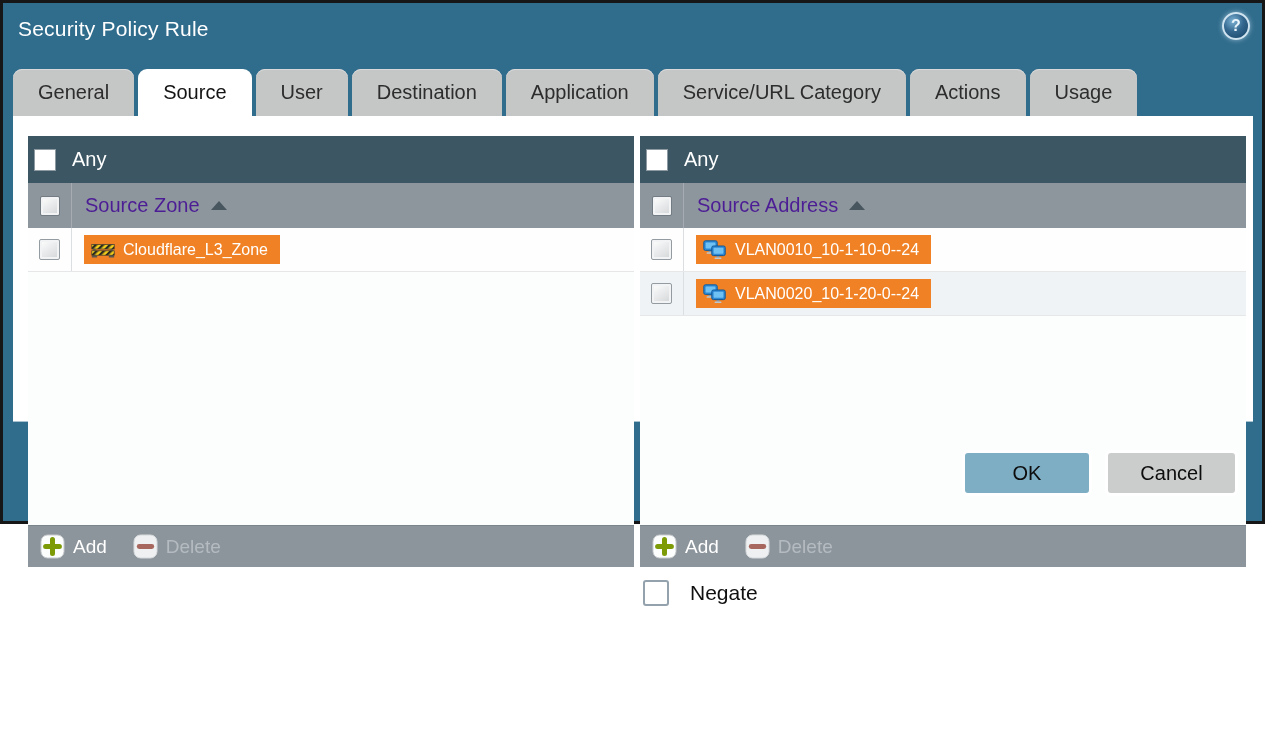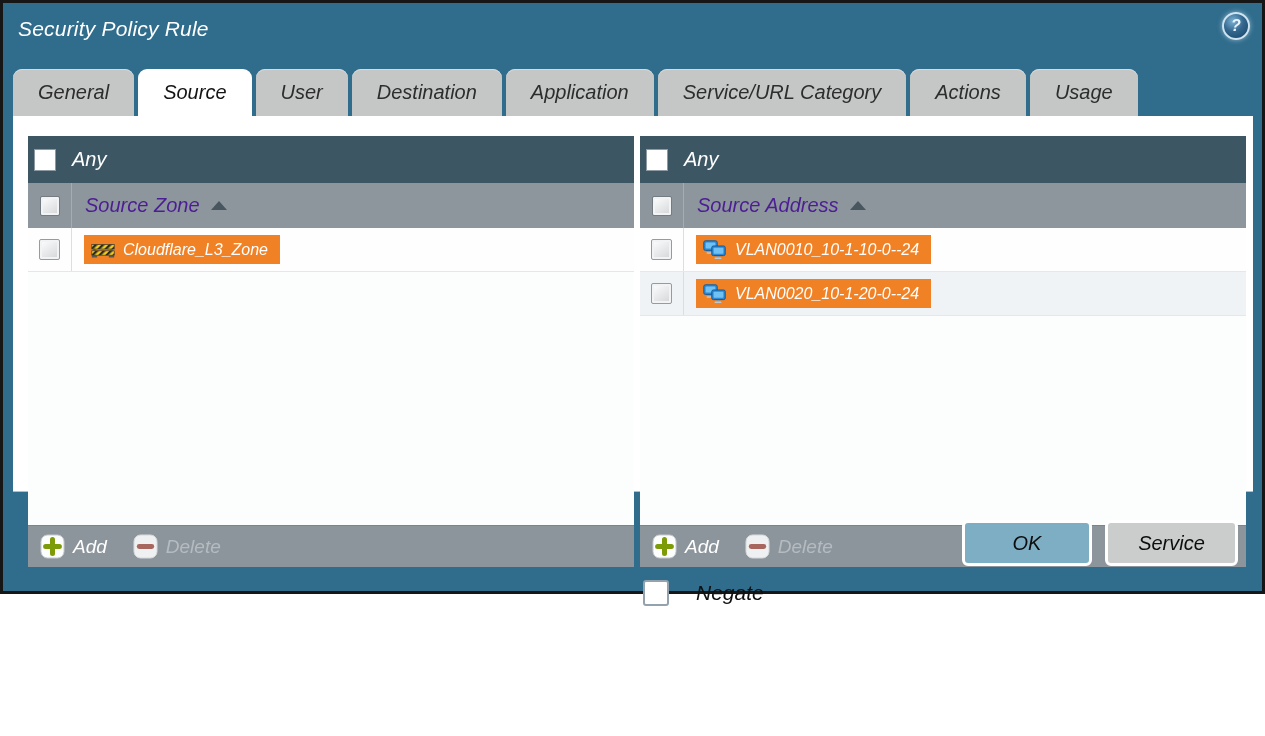--- a/index.html
+++ b/index.html
@@ -1,21 +1,21 @@
 <!DOCTYPE html>
 <html><head>
 <meta charset="utf-8">
 <style>
   * { box-sizing: border-box; margin: 0; padding: 0; }
   html, body { width: 1265px; height: 736px; overflow: hidden; }
   body { font-family: "Liberation Sans", sans-serif; }
 
   .window {
-    position: relative; width: 1265px; height: 594px;
-    background: #306c8c; border: 3px solid #161616; font-style: italic;
+    position: relative; width: 1265px; height: 524px;
+    background: #306c8c; border: 3px solid #161616;
   }
 
   
   .titlebar { position: absolute; top: 0; left: 0; right: 0; height: 63px; }
   .title { position: absolute; top: 14px; left: 15px; color: #ffffff; font-size: 21px; font-weight: 400; letter-spacing: .2px; }
   .help-btn {
     position: absolute; top: 9px; right: 12px; width: 28px; height: 28px; border-radius: 50%;
     background: radial-gradient(circle at 38% 30%, #7db3d6 0%, #35688f 45%, #143f63 100%);
     border: 2px solid #cfe4f0; box-shadow: 0 0 5px rgba(220,240,255,.55);
     color: #eaf5fc; font-size: 16px; font-weight: bold;
@@ -79,21 +79,21 @@
   }
 
   .panel-footer {
     height: 42px; background: #8d959c; border-top: 1px solid #7c848b;
     display: flex; align-items: center; padding-left: 12px; gap: 26px;
   }
   .footer-btn { display: flex; align-items: center; gap: 8px; font-size: 19px; color: #ffffff; cursor: pointer; }
   .footer-btn.disabled { color: #b5bcc1; cursor: default; }
 
   
-  .negate-row { position: absolute; left: 630px; top: 464px; display: flex; align-items: center; gap: 27px; }
+  .negate-row { position: absolute; left: 630px; top: 464px; display: flex; align-items: center; gap: 21px; }
   .cb-negate { width: 26px; height: 26px; background: #ffffff; border: 2px solid #93a2ac; border-radius: 3px; cursor: pointer; }
   .negate-label { font-size: 21px; color: #101010; }
 
   
   .btn {
     position: absolute; height: 46px; border: 3px solid #ffffff; border-radius: 6px;
     font-family: "Liberation Sans", sans-serif; font-size: 20px; color: #0d0d0d;
     display: flex; align-items: center; justify-content: center; cursor: pointer;
   }
   .btn-ok { right: 170px; bottom: 25px; width: 130px; background: #7eaec4; }
@@ -269,15 +269,15 @@
 
     </div>
 
     <div class="negate-row">
       <span class="cb-negate"></span>
       <span class="negate-label">Negate</span>
     </div>
   </div>
 
   <div class="btn btn-ok">OK</div>
-  <div class="btn btn-cancel">Service</div>
+  <div class="btn btn-cancel">Cancel</div>
 
 </div>
 
 </body></html>

